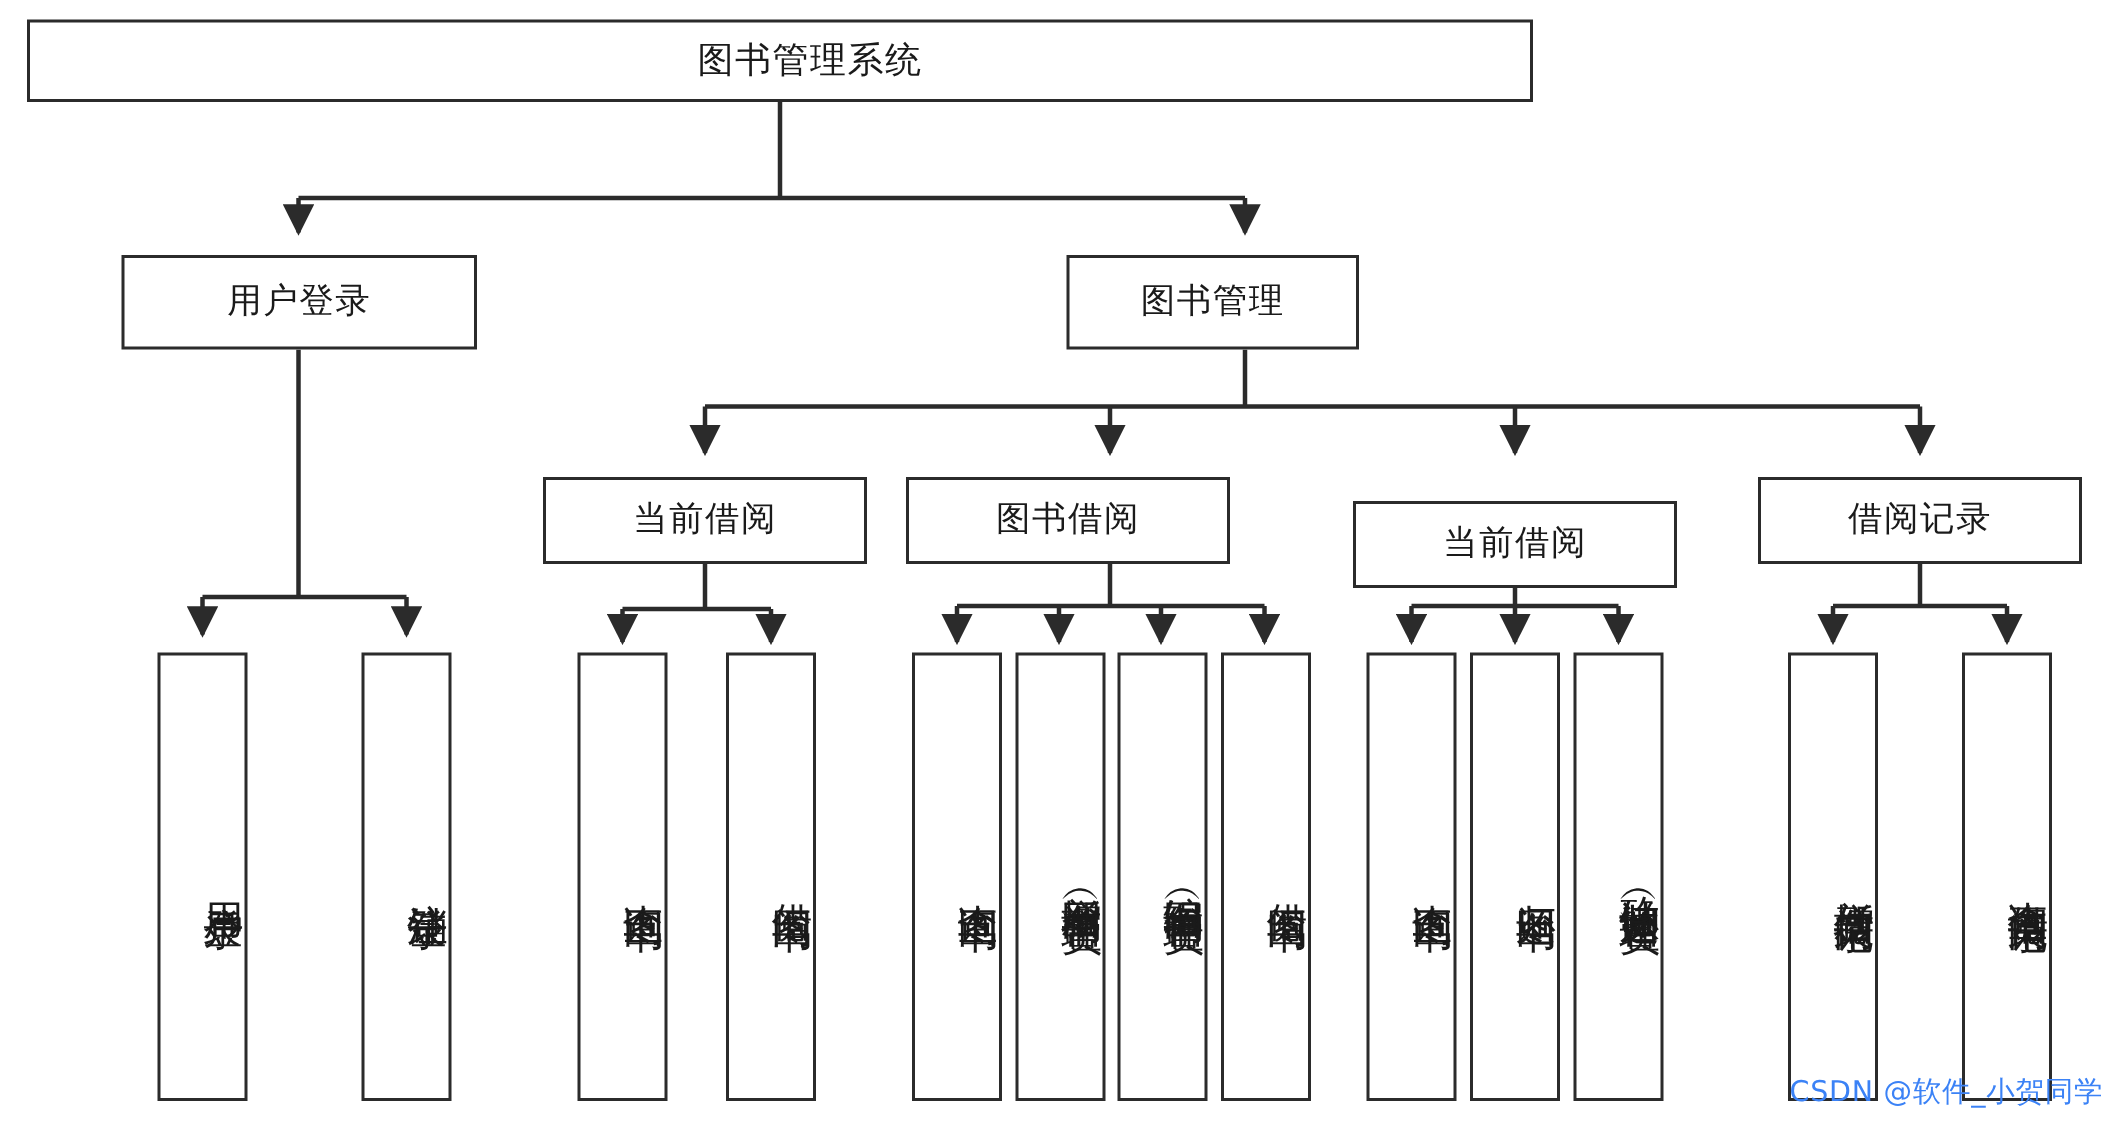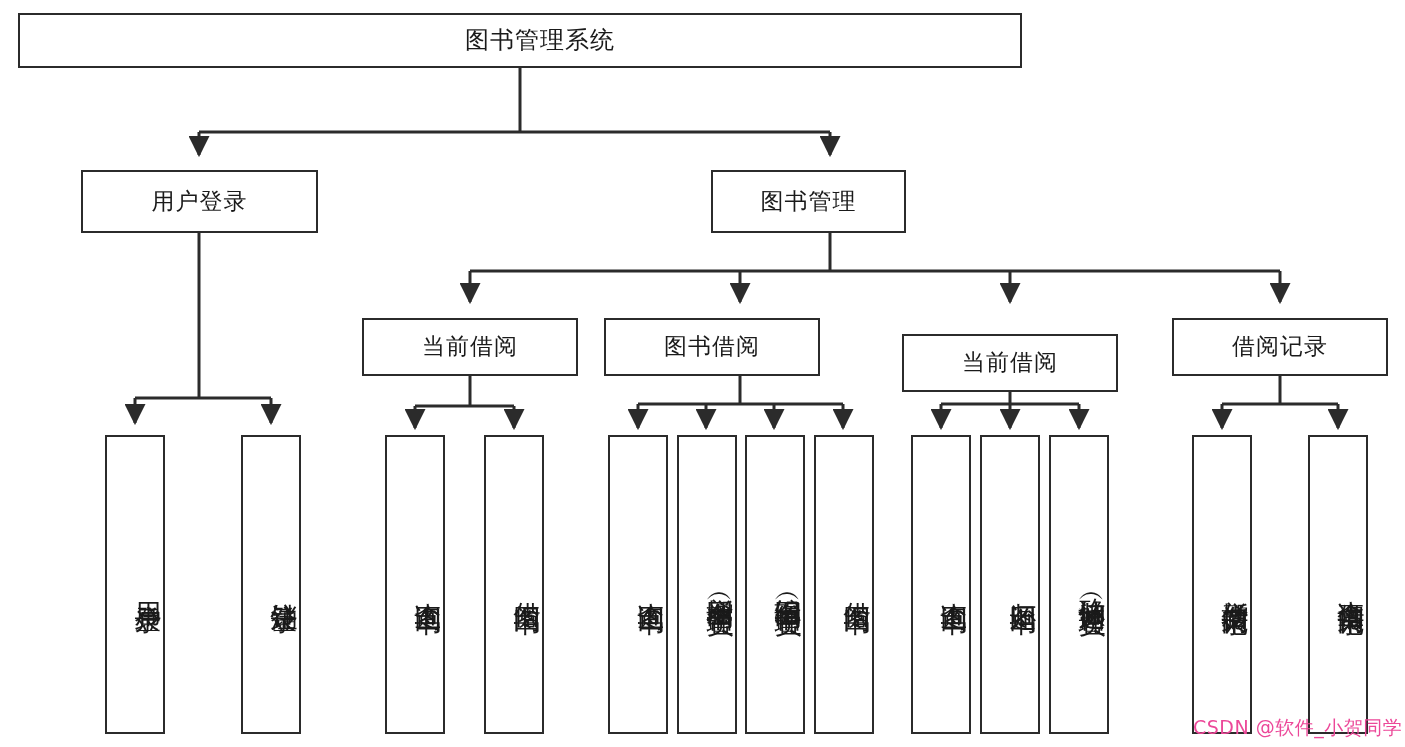--- a/index.html
+++ b/index.html
@@ -54,21 +54,21 @@
     justify-content: center;
   }
   .node.vert .vtext {
     writing-mode: vertical-rl;
     text-orientation: upright;
     display: block;
   }
   .node.root { font-size: 24px; }
   .watermark {
     position: absolute;
-    color: #ec4899;
+    color: #3b82f6;
     font-size: 19px;
     letter-spacing: 0.5px;
     white-space: nowrap;
     user-select: none;
   }
 </style>
 </head>
 <body>
 
 <div id="canvas">

